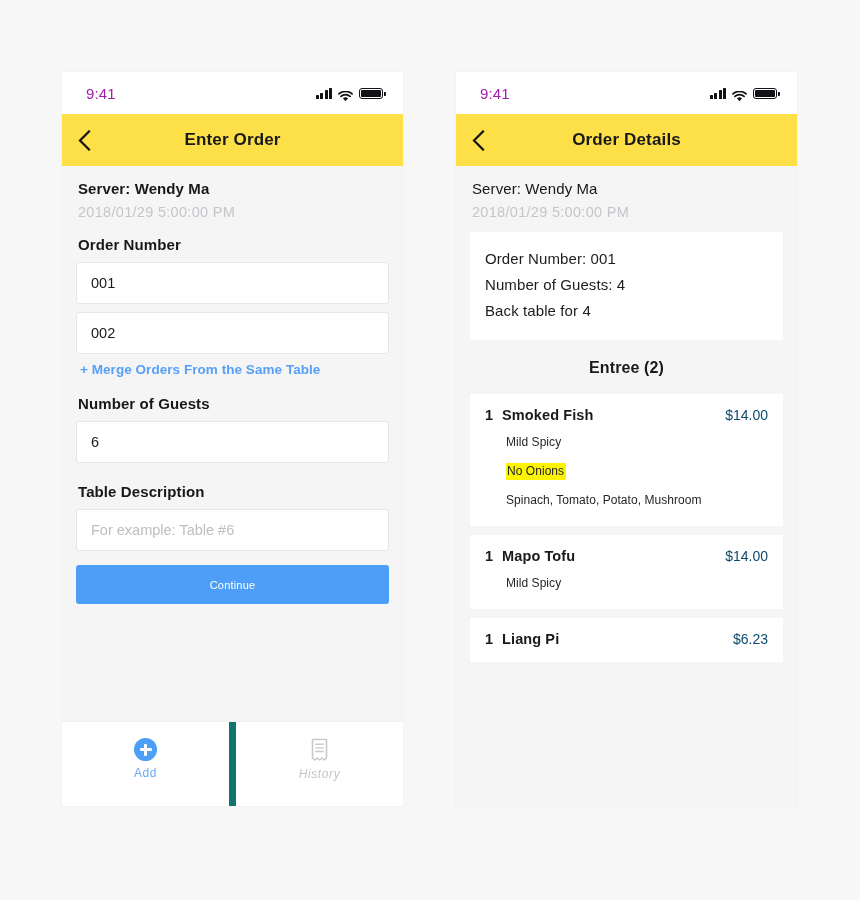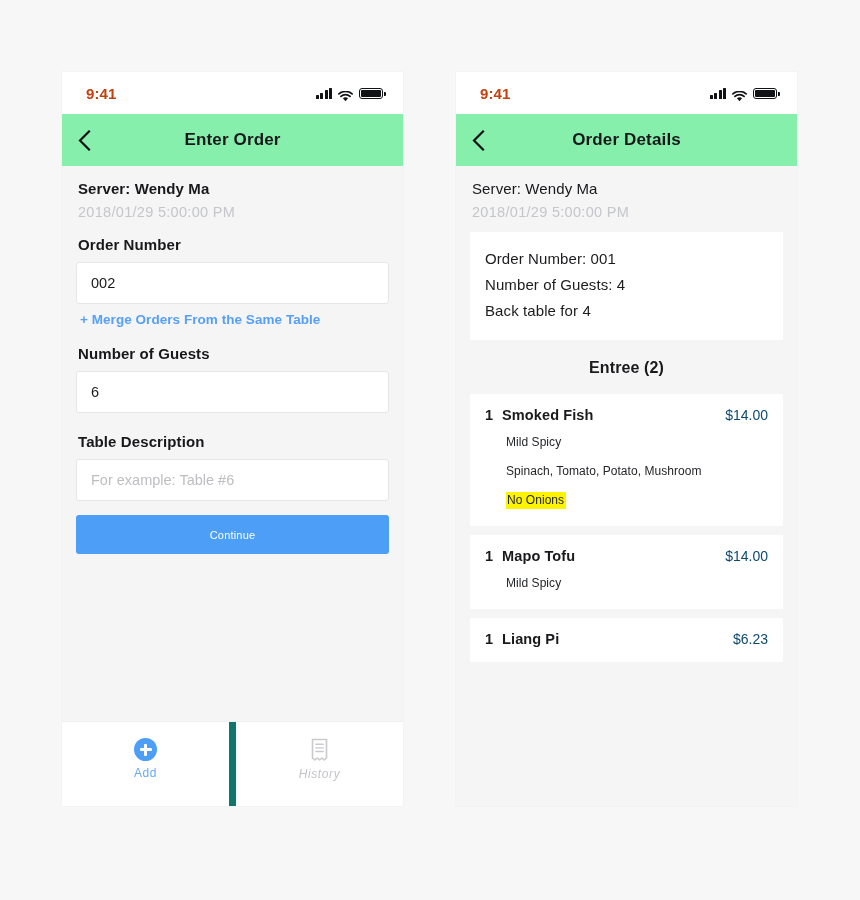--- a/index.html
+++ b/index.html
@@ -36,22 +36,22 @@
     height: 42px;
     background: #ffffff;
     display: flex;
     align-items: center;
     justify-content: space-between;
     padding: 0 20px 0 24px;
     box-sizing: border-box;
   }
   .status-time {
     font-size: 15px;
-    font-weight: bold;
-    color: #c2410c;
+    font-weight: normal;
+    color: #a21caf;
     letter-spacing: 0.1px;
   }
   .status-icons {
     display: flex;
     align-items: center;
     gap: 6px;
   }
   .signal { display: flex; align-items: flex-end; gap: 1.5px; height: 11px; }
   .signal i { width: 3px; background: #111215; border-radius: 0.5px; display: block; }
   .signal i:nth-child(1) { height: 4px; }
@@ -78,21 +78,21 @@
   .battery span {
     display: block;
     height: 100%;
     background: #111215;
     border-radius: 1px;
   }
 
   
   .nav-bar {
     height: 52px;
-    background: #86efac;
+    background: #fde047;
     display: flex;
     align-items: center;
     position: relative;
     box-sizing: border-box;
   }
   .nav-back {
     position: absolute;
     left: 16px;
     top: 0; bottom: 0;
     width: 34px;
@@ -327,20 +327,21 @@
     <div class="screen with-tabbar">
       <div class="scroll-area">
 
         <div class="server-strip">
           <div class="server-name bold">Server: Wendy Ma</div>
           <div class="server-date">2018/01/29  5:00:00 PM</div>
         </div>
 
         <div class="form-wrap">
           <div class="field-label">Order Number</div>
+          <div class="text-input">001</div>
           <div class="text-input">002</div>
           <div class="merge-link">+ Merge Orders From the Same Table</div>
 
           <div class="field-label">Number of Guests</div>
           <div class="text-input">6</div>
 
           <div class="gap-lg"></div>
 
           <div class="field-label">Table Description</div>
           <div class="text-input placeholder">For example: Table #6</div>
@@ -420,22 +421,22 @@
             <div class="item-card">
               <div class="item-top">
                 <div class="item-left">
                   <div class="item-qty">1</div>
                   <div class="item-name">Smoked Fish</div>
                 </div>
                 <div class="item-price">$14.00</div>
               </div>
               <div class="item-opts">
                 <div class="item-opt">Mild Spicy</div>
+                <div class="item-opt"><span class="hl">No Onions</span></div>
                 <div class="item-opt">Spinach, Tomato, Potato, Mushroom</div>
-                <div class="item-opt"><span class="hl">No Onions</span></div>
               </div>
             </div>
             <div class="item-card">
               <div class="item-top">
                 <div class="item-left">
                   <div class="item-qty">1</div>
                   <div class="item-name">Mapo Tofu</div>
                 </div>
                 <div class="item-price">$14.00</div>
               </div>

